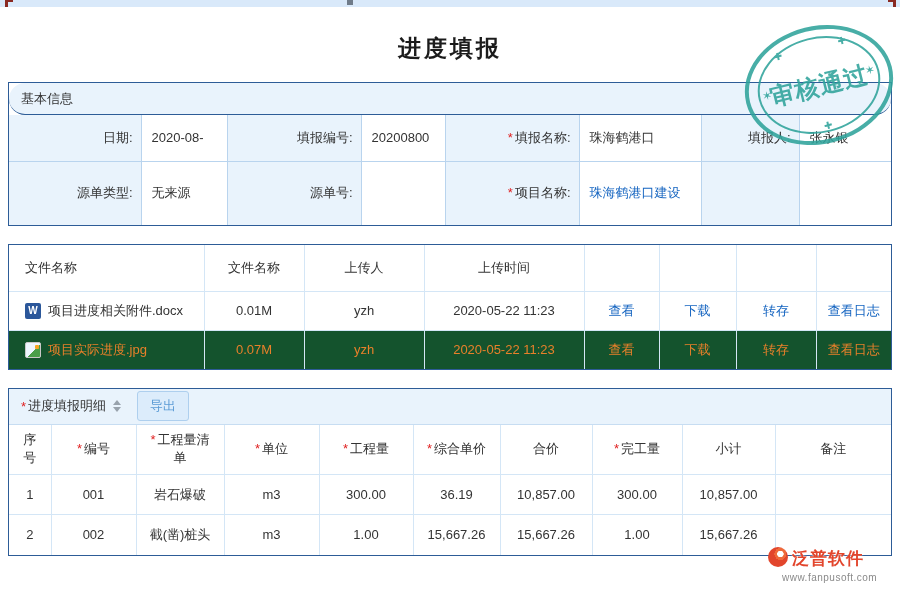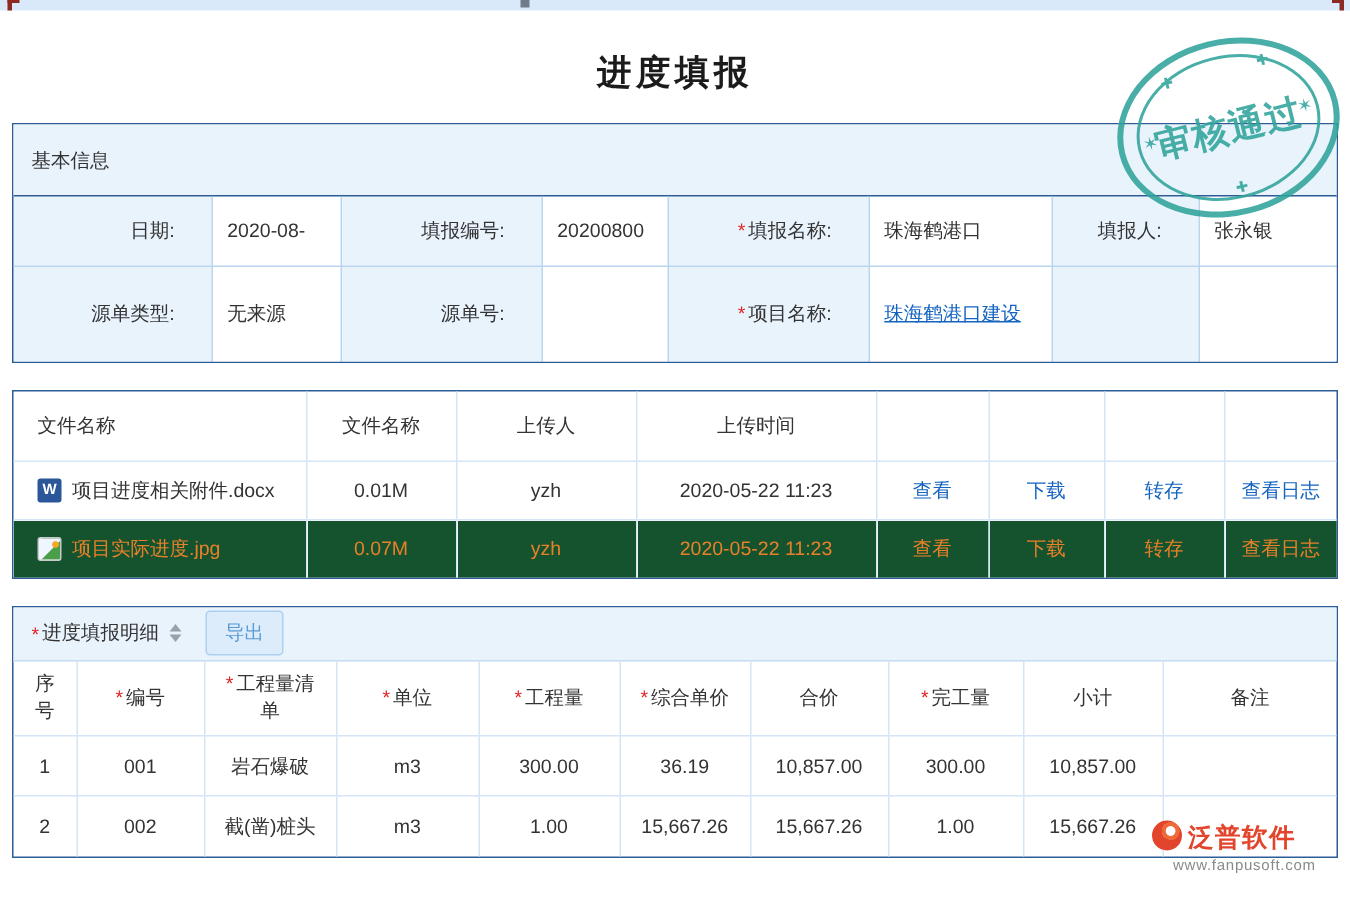--- a/index.html
+++ b/index.html
@@ -15,34 +15,34 @@
   .artifact { position: absolute; top: 0; }
   .artifact.a1 { left: 5px;  width: 8px; height: 7px; border-left: 3px solid #8a2a22; border-top: 2px solid #8a2a22; }
   .artifact.a2 { left: 347px; width: 6px; height: 5px; background: #55606e; opacity: .8; }
   .artifact.a3 { right: 4px; width: 8px; height: 7px; border-right: 3px solid #8a2a22; border-top: 2px solid #8a2a22; }
 
   .title { text-align: center; font-size: 23px; font-weight: bold; color: #1b1b1b;
            letter-spacing: 3px; padding: 26px 0 18px; }
 
   .section { border: 1px solid #2d5c97; margin: 0 8px 18px; background: #fff; }
   .sec-head { background: #e9f3fc; padding: 0 12px; display: flex; align-items: center; }
-  .sec-head.h-basic { height: 48px; border-bottom: 1px solid #2d5c97; }
+  .sec-head.h-basic { height: 32px; border-bottom: 1px solid #2d5c97; border-radius: 16px; }
   .sec-head.h-att, .sec-head.h-detail { height: 36px; border-bottom: 1px solid #c7ddf2; }
 
   table { width: 100%; border-collapse: collapse; table-layout: fixed; border-style: hidden; }
   td, th { border: 1px solid #b9d4ee; font-weight: normal; overflow: hidden; }
 
   
   .binfo td { font-size: 13px; }
   .binfo .r1 td { height: 46px; }
   .binfo .r2 td { height: 64px; }
-  .binfo .lbl { background: #e9f3fc; text-align: right; padding-right: 24px; color: #333; }
+  .binfo .lbl { background: #e9f3fc; text-align: right; padding-right: 8px; color: #333; }
   .binfo .val { background: #fff; text-align: left; padding-left: 10px; }
   .req { color: #e02121; margin-right: 2px; }
-  a.lnk { color: #1464c0; text-decoration: underline; cursor: pointer; }
+  a.lnk { color: #1464c0; cursor: pointer; }
 
   
   .btn { display: inline-block; background: #dcecfb; border: 1px solid #aecfee; color: #5b9bd5;
          border-radius: 3px; padding: 5px 12px; font-size: 13px; cursor: pointer; }
 
   
   .grid td, .grid th { border: 1px solid #d4e6f6; font-size: 13px; text-align: center; }
   .grid thead th { color: #333; }
   .att thead th { height: 46px; }
   .att tbody td { height: 38px; }

